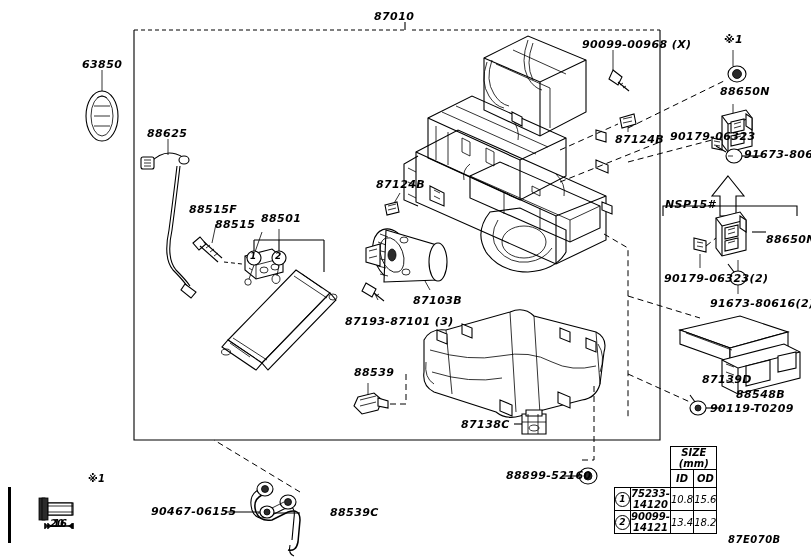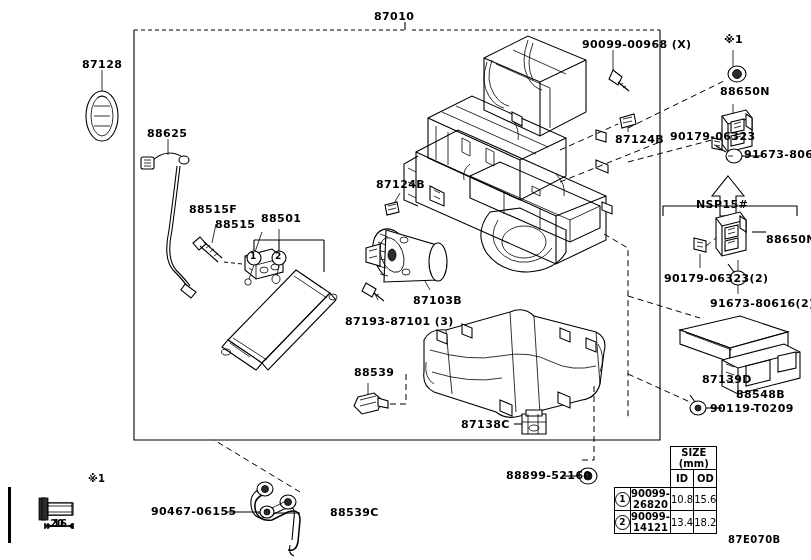--- a/index.html
+++ b/index.html
@@ -1,18 +1,18 @@
 <!DOCTYPE html>
 <html><head>
 <meta charset="utf-8">
 <style>
   html,body{margin:0;padding:0;background:#fff;}
   body{width:811px;height:560px;position:relative;overflow:hidden;
        font-family:"DejaVu Sans",sans-serif;color:#000;}
-  .stage{position:absolute;left:0;top:0;width:709px;height:560px;}
+  .stage{position:absolute;left:0;top:0;width:709px;height:560px;font-style:italic;}
   .lbl{position:absolute;font-weight:bold;font-size:11px;letter-spacing:.4px;
        white-space:nowrap;font-family:"DejaVu Sans",sans-serif;}
   svg{position:absolute;left:0;top:0;overflow:visible;}
   .ln{stroke:#000;stroke-width:1.1;fill:none;}
   .ln2{stroke:#000;stroke-width:1.5;fill:none;}
   .thin{stroke:#000;stroke-width:.8;fill:none;}
   .dash{stroke:#000;stroke-width:1;fill:none;stroke-dasharray:6 4;}
   .dashfine{stroke:#000;stroke-width:1;fill:none;stroke-dasharray:4 3;}
   .wh{fill:#fff;stroke:#000;stroke-width:1.1;}
   .dk{fill:#2b2b2b;stroke:#000;stroke-width:.8;}
@@ -332,42 +332,42 @@
     <path class="thin" d="M623 119 L632 117 M623 123 L632 121"></path>
   </g>
   <path class="dash" d="M560 150 L618 124"></path>
   <path class="dash" d="M560 182 L660 142"></path>
 
   <path class="dash" d="M604 234 L628 248 L628 420"></path>
 
 </svg>
 
 <div class="lbl" style="left:374px;top:10px;">87010</div>
-<div class="lbl" style="left:82px;top:58px;">87128</div>
+<div class="lbl" style="left:82px;top:58px;">63850</div>
 <div class="lbl" style="left:147px;top:127px;">88625</div>
 <div class="lbl" style="left:189px;top:203px;">88515F</div>
 <div class="lbl" style="left:215px;top:218px;">88515</div>
 <div class="lbl" style="left:261px;top:212px;">88501</div>
 <div class="lbl" style="left:376px;top:178px;">87124B</div>
 <div class="lbl" style="left:582px;top:38px;">90099-00968 (X)</div>
 <div class="lbl" style="left:615px;top:133px;">87124B</div>
 <div class="lbl" style="left:413px;top:294px;">87103B</div>
 <div class="lbl" style="left:345px;top:315px;">87193-87101 (3)</div>
 <div class="lbl" style="left:354px;top:366px;">88539</div>
 <div class="lbl" style="left:461px;top:418px;">87138C</div>
 <div class="lbl" style="left:506px;top:469px;">88899-52160</div>
 <div class="lbl" style="left:330px;top:506px;">88539C</div>
 <div class="lbl" style="left:151px;top:505px;">90467-06155</div>
 
 <div class="lbl" style="left:724px;top:33px;">※1</div>
 <div class="lbl" style="left:720px;top:85px;">88650N</div>
 <div class="lbl" style="left:670px;top:130px;">90179-06323</div>
 <div class="lbl" style="left:744px;top:148px;">91673-80616</div>
 
-<div class="lbl" style="left:665px;top:198px;margin-left:31px;">NSP15#</div>
+<div class="lbl" style="left:665px;top:198px;">NSP15#</div>
 <div class="lbl" style="left:766px;top:233px;">88650N</div>
 <div class="lbl" style="left:664px;top:272px;">90179-06323(2)</div>
 <div class="lbl" style="left:710px;top:297px;">91673-80616(2)</div>
 <div class="lbl" style="left:702px;top:373px;">87139D</div>
 <div class="lbl" style="left:736px;top:388px;">88548B</div>
 <div class="lbl" style="left:710px;top:402px;">90119-T0209</div>
 
 <div class="lbl" style="left:250px;top:251px;font-size:9px;">1</div>
 <div class="lbl" style="left:275px;top:251px;font-size:9px;">2</div>
 
@@ -378,21 +378,21 @@
       <td rowspan="2" style="width:24px;height:36px;border:none;"></td>
       <td rowspan="2" style="width:100px;border:none;"></td>
       <td colspan="2" style="height:17px;padding:0 5px;">SIZE (mm)</td>
     </tr>
     <tr>
       <td style="width:36px;height:17px;">ID</td>
       <td style="width:36px;height:17px;">OD</td>
     </tr>
     <tr>
       <td style="height:19px;"><span class="circnum">1</span></td>
-      <td>90099-26820</td>
+      <td>75233-14120</td>
       <td style="font-weight:normal;">10.8</td>
       <td style="font-weight:normal;">15.6</td>
     </tr>
     <tr>
       <td style="height:19px;"><span class="circnum">2</span></td>
       <td>90099-14121</td>
       <td style="font-weight:normal;">13.4</td>
       <td style="font-weight:normal;">18.2</td>
     </tr>
   </tbody>

